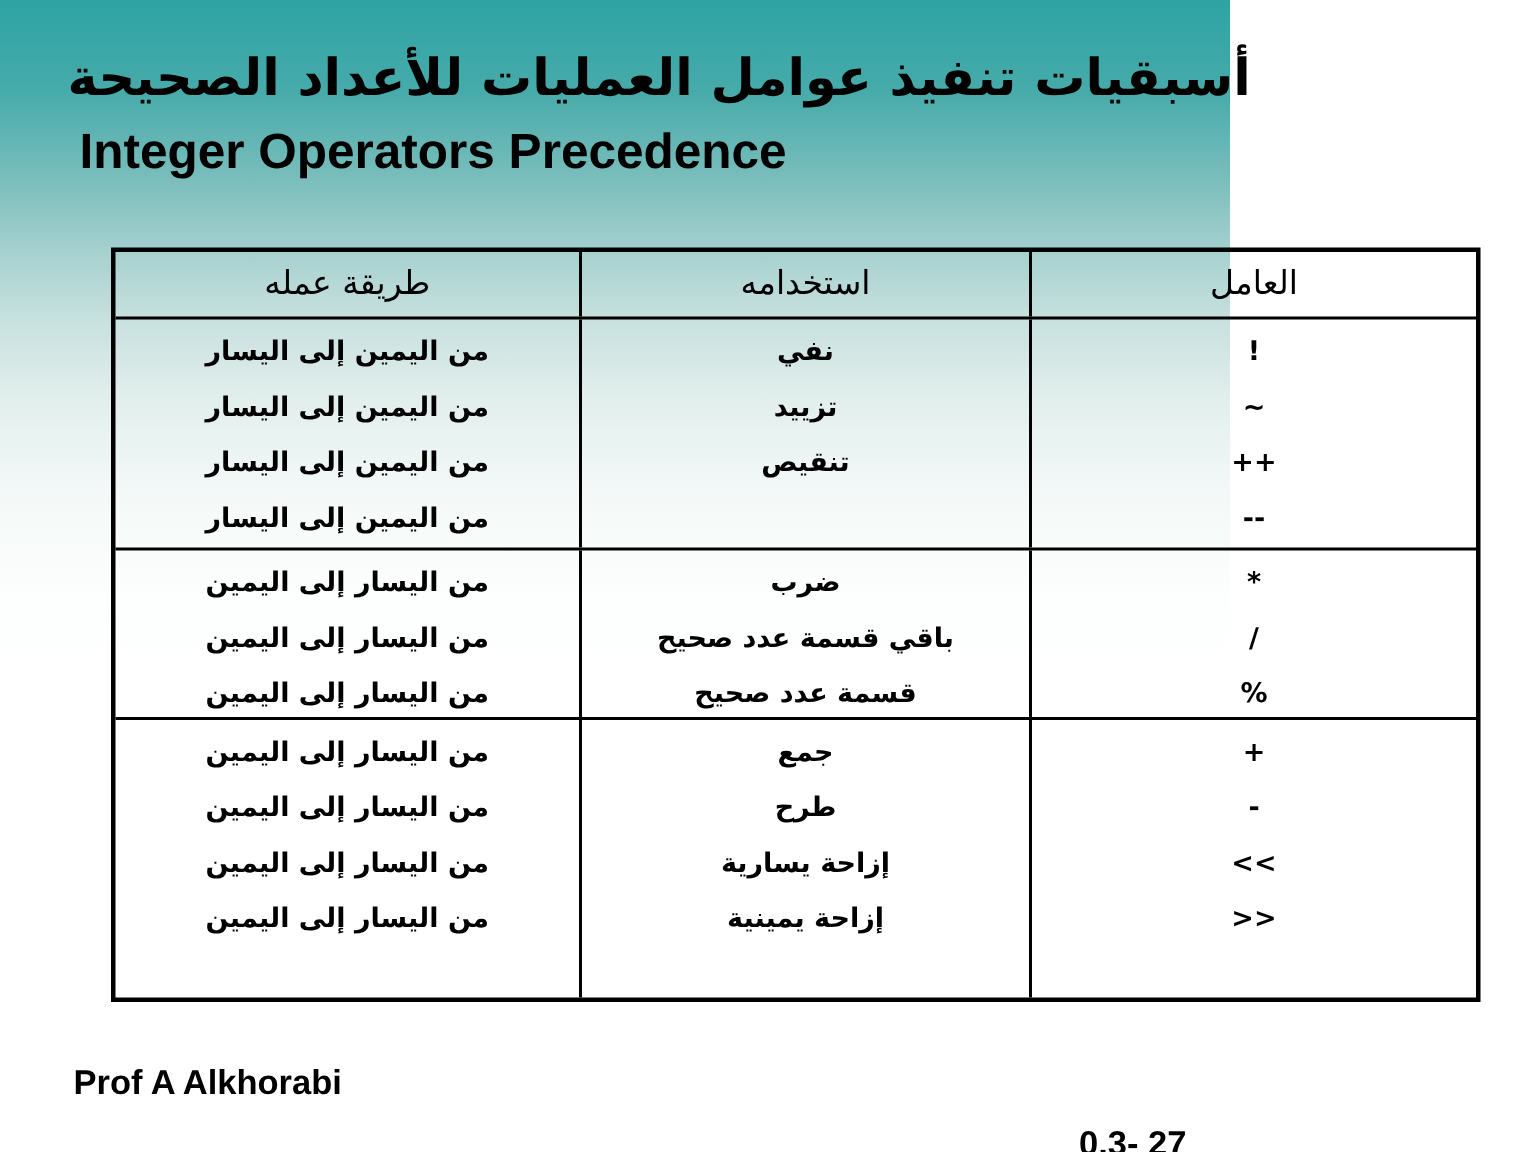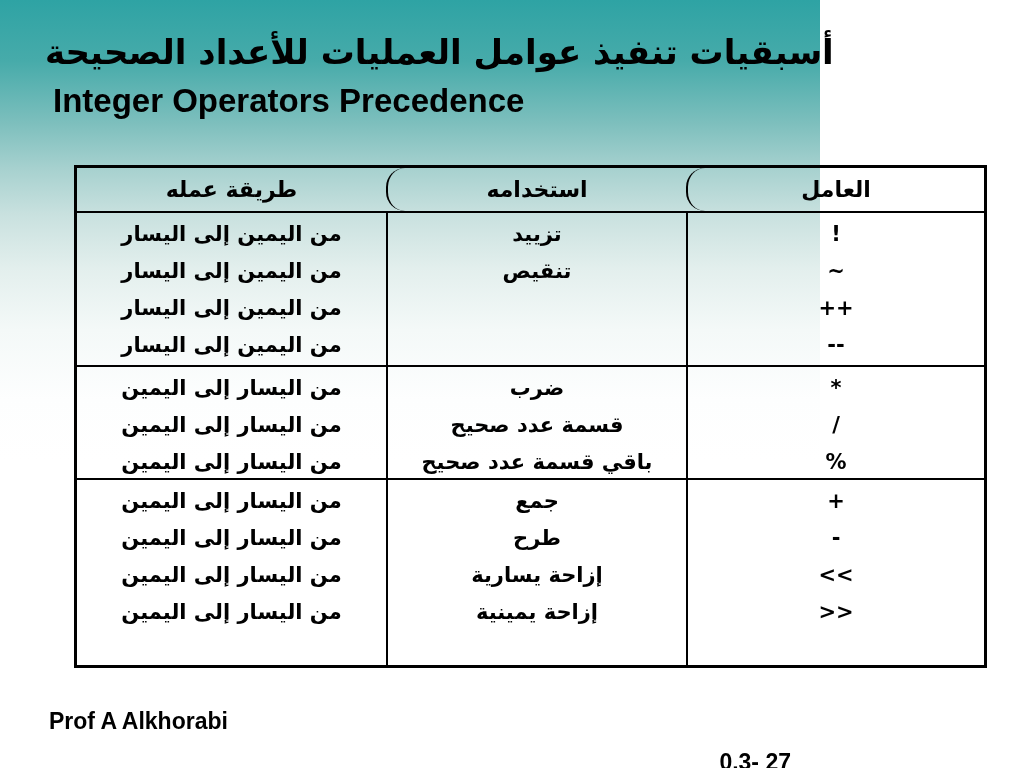--- a/index.html
+++ b/index.html
@@ -72,40 +72,39 @@
   }
   .t-header {
     height: 45px;
     flex: 0 0 auto;
   }
   .t-header .cell {
     display: flex;
     align-items: center;
     justify-content: center;
     font-size: 22px;
-    font-weight: bold;
-    border-radius: 19px;
+    font-weight: normal;
   }
   .t-group { flex: 0 0 auto; }
   .t-group.grow { flex: 1 1 auto; }
   .g0 { height: 154px; }
   .g1 { height: 113px; }
   .cell {
     box-sizing: border-box;
     overflow: hidden;
     text-align: center;
   }
   .t-row > .cell:not(:last-child) {
     border-left: 2px solid #000;
   }
   .t-group .cell { padding-top: 3px; }
   .line {
     height: 37px;
     line-height: 37px;
-    font-size: 21px;
+    font-size: 18px;
     font-weight: bold;
     color: #000;
     white-space: nowrap;
   }
   .line.op { direction: ltr; }
   .footer-left {
     position: absolute;
     left: 49px;
     top: 708px;
     font-family: "Liberation Sans", "DejaVu Sans", sans-serif;
@@ -142,40 +141,41 @@
     </div>
 
   <div class="t-row t-group g0">
         <div class="cell">
           <div class="line op">!</div>
           <div class="line op">~</div>
           <div class="line op">++</div>
           <div class="line op">--</div>
         </div>
         <div class="cell">
+          <div class="line">نفي</div>
           <div class="line">تزييد</div>
           <div class="line">تنقيص</div>
         </div>
         <div class="cell">
           <div class="line">من اليمين إلى اليسار</div>
           <div class="line">من اليمين إلى اليسار</div>
           <div class="line">من اليمين إلى اليسار</div>
           <div class="line">من اليمين إلى اليسار</div>
         </div>
       </div>
       <div class="t-row t-group g1">
         <div class="cell">
           <div class="line op">*</div>
           <div class="line op">/</div>
           <div class="line op">%</div>
         </div>
         <div class="cell">
           <div class="line">ضرب</div>
+          <div class="line">باقي قسمة عدد صحيح</div>
           <div class="line">قسمة عدد صحيح</div>
-          <div class="line">باقي قسمة عدد صحيح</div>
         </div>
         <div class="cell">
           <div class="line">من اليسار إلى اليمين</div>
           <div class="line">من اليسار إلى اليمين</div>
           <div class="line">من اليسار إلى اليمين</div>
         </div>
       </div>
       <div class="t-row t-group g2 grow">
         <div class="cell">
           <div class="line op">+</div>

